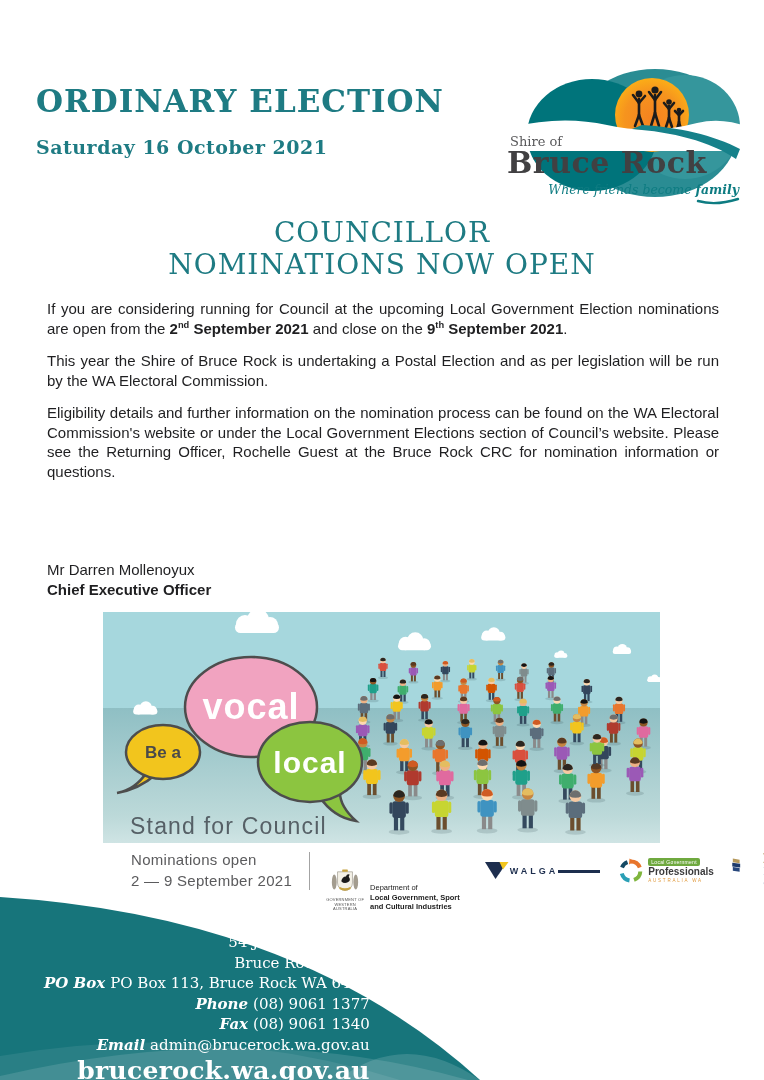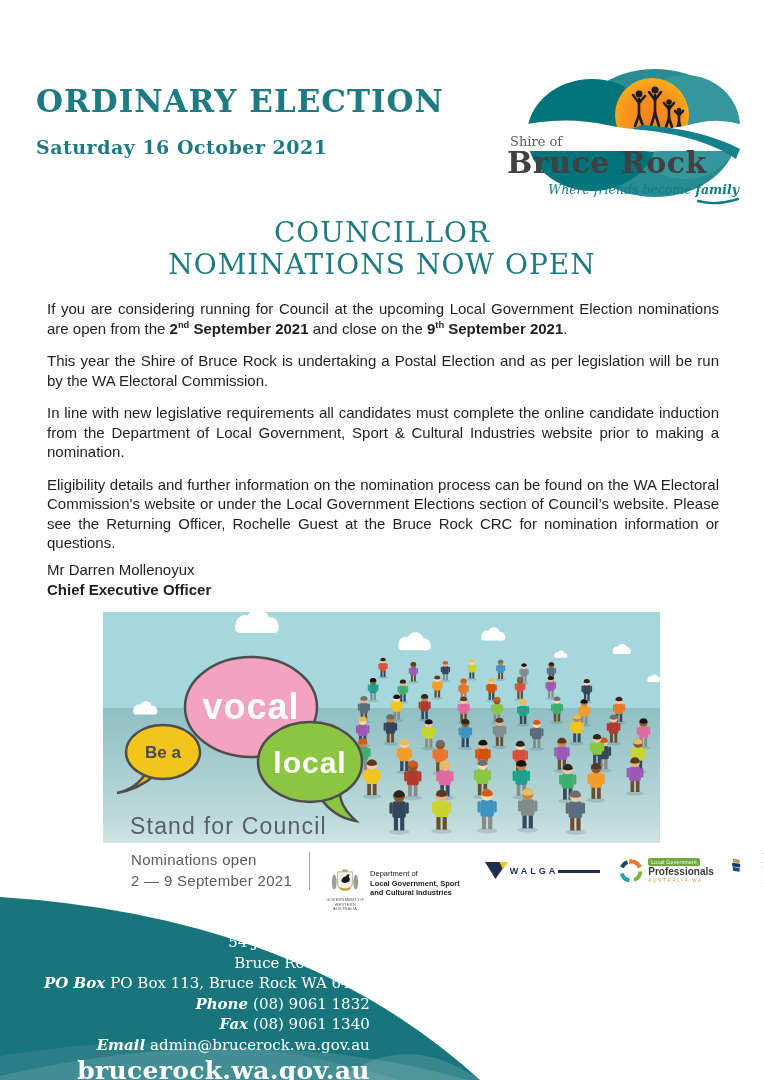--- a/index.html
+++ b/index.html
@@ -28,21 +28,21 @@
   .signature{position:absolute;top:560px;left:47px;font-size:15px;line-height:19.5px;color:var(--body-text);}
   .sig-title{font-weight:700;}
 
   
   .promo{position:absolute;top:612px;left:103px;width:443px;z-index:2;}
   .promo-illustration{display:block;}
   .promo-strip{height:55px;background:#fff;display:flex;align-items:center;
     padding:0 8px 0 28px;box-sizing:border-box;}
   .nom-text{font-size:15px;color:var(--strip-gray);line-height:1.35;white-space:nowrap;letter-spacing:.3px;}
   .strip-divider{width:1px;height:38px;background:#a3a3a3;margin:0 15px 0 17px;flex:none;}
-  .logo-item{display:flex;align-items:flex-start;flex:none;margin-top:40px;}
+  .logo-item{display:flex;align-items:flex-end;flex:none;margin-top:40px;}
   .dlgsc-col{display:flex;flex-direction:column;align-items:center;}
   .dlgsc-sub{font-size:4px;color:#555;margin-top:1px;text-align:center;letter-spacing:.2px;width:40px;line-height:1.2;}
   .dlgsc-text{font-size:7.5px;line-height:1.3;color:#1c1c1c;margin-left:5px;}
   .dlgsc-text .b{font-weight:700;}
   .walga{display:flex;flex-direction:row;align-items:center;margin:0 18px 0 22px;}
   .walga-name{font-size:9px;font-weight:700;letter-spacing:3px;color:var(--walga-navy);margin-top:1px;}
   .walga-bar{width:42px;height:3px;background:var(--walga-navy);margin-top:2px;}
   .lgpro{display:flex;align-items:center;gap:4px;margin-right:16px;}
   .lgpro-col{display:flex;flex-direction:column;align-items:flex-start;}
   .lgpro-tag{background:#6fa93f;color:#fff;font-size:5px;padding:1px 3px;border-radius:2px;letter-spacing:.3px;}
@@ -118,21 +118,20 @@
   </svg>
 
   <div class="main-heading">
     <div>COUNCILLOR</div>
     <div>NOMINATIONS NOW OPEN</div>
   </div>
 
   <div class="bodycopy">
     <p><span>If you are considering running for Council at the upcoming Local Government Election nominations are open from the </span><b><span>2</span><sup>nd</sup><span> September 2021</span></b><span> and close on the </span><b><span>9</span><sup>th</sup><span> September 2021</span></b><span>.</span></p>
     <p>This year the Shire of Bruce Rock is undertaking a Postal Election and as per legislation will be run by the WA Electoral Commission.</p>
-    <p>In line with new legislative requirements all candidates must complete the online candidate induction from the Department of Local Government, Sport &amp; Cultural Industries website prior to making a nomination.</p>
     <p>Eligibility details and further information on the nomination process can be found on the WA Electoral Commission's website or under the Local Government Elections section of Council’s website.  Please see the Returning Officer, Rochelle Guest at the Bruce Rock CRC for nomination information or questions.</p>
   </div>
 
   <div class="signature">
     <div>Mr Darren Mollenoyux</div>
     <div class="sig-title">Chief Executive Officer</div>
   </div>
 
   <div class="promo">
     <svg class="promo-illustration" width="557" height="231" viewBox="0 0 557 231">
@@ -794,20 +793,20 @@
     <svg class="footer-svg" width="764" height="190" viewBox="0 0 764 190">
       <path d="M0,7 Q300,26 480,190 L0,190 Z" fill="#17757b"></path>
       <path d="M0,186 Q250,128 468,190 L0,190 Z" fill="#ffffff" opacity="0.12"></path>
       <path d="M0,166 Q210,130 400,190 L0,190 Z" fill="#ffffff" opacity="0.08"></path>
       <path d="M338,190 Q405,138 480,190 Z" fill="#ffffff" opacity="0.14"></path>
     </svg>
     <div class="footer-text">
       <div>54 Johnson Street,</div>
       <div>Bruce Rock, 6418</div>
       <div><span class="flabel">PO Box</span><span>PO Box 113, Bruce Rock WA 6418</span></div>
-      <div><span class="flabel">Phone</span><span>(08) 9061 1832</span></div>
+      <div><span class="flabel">Phone</span><span>(08) 9061 1377</span></div>
       <div><span class="flabel">Fax</span><span>(08) 9061 1340</span></div>
       <div><span class="flabel">Email</span><span>admin@brucerock.wa.gov.au</span></div>
       <div class="website">brucerock.wa.gov.au</div>
     </div>
   </div>
 
 </div>
 
 </body></html>

